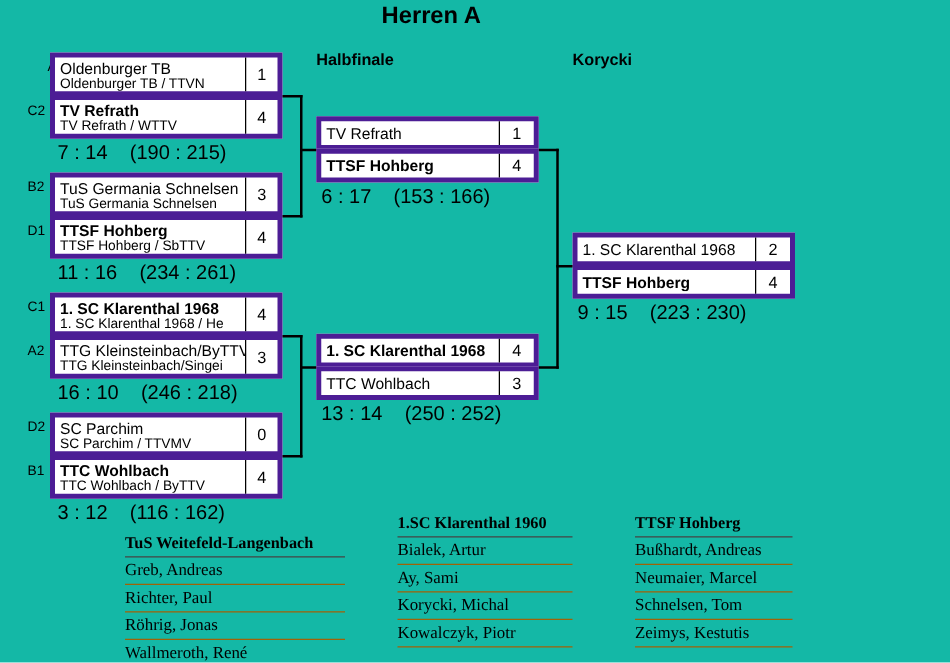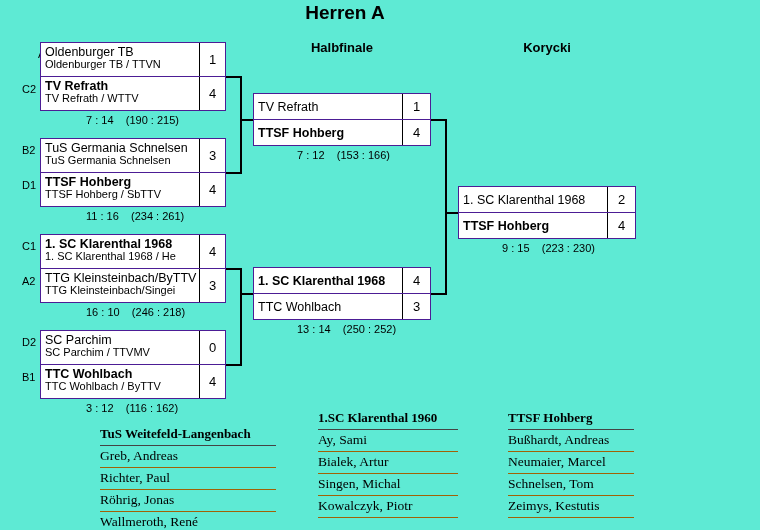--- a/index.html
+++ b/index.html
@@ -1,36 +1,36 @@
 <!DOCTYPE html>
 <html><head>
 <meta charset="utf-8">
 <style>
   * { margin:0; padding:0; box-sizing:border-box; }
   html,body { background:#fff; }
   body { font-family:"Liberation Sans", sans-serif; color:#000; }
-  .page { position:relative; width:760px; height:530px; background:#5eead4; overflow:hidden; }
+  .page { position:relative; width:760px; height:530px; background:#14b8a6; overflow:hidden; }
 
   .title { position:absolute; left:0; top:2px; width:690px; text-align:center;
            font-size:19px; font-weight:bold; }
-  .round-label { position:absolute; font-size:13px; font-weight:bold; text-align:center; }
+  .round-label { position:absolute; font-size:13px; font-weight:bold; text-align:left; }
 
   .seed { position:absolute; font-size:11px; }
 
   .match { position:absolute; }
-  .trow { display:flex; border:1px solid #4c1d95; background:#fff; }
+  .trow { display:flex; border:4px solid #4c1d95; background:#fff; }
   .trow + .trow { margin-top:-1px; }
   .r1 .trow { width:186px; height:35px; }
   .tinfo { flex:1; padding:2px 4px 0 4px; overflow:hidden; }
   .tname { font-size:12.5px; line-height:14px; white-space:nowrap; }
   .tname.bold { font-weight:bold; }
   .tsub { font-size:11px; line-height:11px; white-space:nowrap; }
   .tscore { width:26px; border-left:1px solid #000; display:flex; align-items:center;
             justify-content:center; font-size:13px; flex:none; }
-  .mresult { font-size:11px; padding:3px 0 0 6px; white-space:pre;margin-left:40px; }
+  .mresult { font-size:16px; padding:3px 0 0 6px; white-space:pre; }
 
   .sf .trow, .fin .trow { width:178px; height:27px; align-items:center; }
   .sf .tinfo, .fin .tinfo { padding:0 4px; }
   .sf .tscore, .fin .tscore { width:28px; align-self:stretch; }
   .sf .mresult, .fin .mresult { padding-left:4px; }
 
   .line { position:absolute; background:#000; }
 
   .roster { position:absolute; font-family:"Liberation Serif", serif; }
   .roster-header { font-weight:bold; font-size:13px; line-height:20px; height:22px;
@@ -134,21 +134,21 @@
         <div class="tname">TV Refrath</div>
       </div>
       <div class="tscore">1</div>
     </div>
     <div class="trow">
       <div class="tinfo">
         <div class="tname bold">TTSF Hohberg</div>
       </div>
       <div class="tscore">4</div>
     </div>
-    <div class="mresult">7 : 12    (153 : 166)</div>
+    <div class="mresult">6 : 17    (153 : 166)</div>
   </div>
 
   <div class="match sf" style="left:253px;top:267px">
     <div class="trow">
       <div class="tinfo">
         <div class="tname bold">1. SC Klarenthal 1968</div>
       </div>
       <div class="tscore">4</div>
     </div>
     <div class="trow">
@@ -192,23 +192,23 @@
   <div class="roster" style="left:100px;top:424px;width:176px">
     <div class="roster-header">TuS Weitefeld-Langenbach</div>
     <div class="roster-row">Greb, Andreas</div>
     <div class="roster-row">Richter, Paul</div>
     <div class="roster-row">Röhrig, Jonas</div>
     <div class="roster-row">Wallmeroth, René</div>
   </div>
 
   <div class="roster" style="left:318px;top:408px;width:140px">
     <div class="roster-header">1.SC Klarenthal 1960</div>
+    <div class="roster-row">Bialek, Artur</div>
     <div class="roster-row">Ay, Sami</div>
-    <div class="roster-row">Bialek, Artur</div>
-    <div class="roster-row">Singen, Michal</div>
+    <div class="roster-row">Korycki, Michal</div>
     <div class="roster-row">Kowalczyk, Piotr</div>
   </div>
 
   <div class="roster" style="left:508px;top:408px;width:126px">
     <div class="roster-header">TTSF Hohberg</div>
     <div class="roster-row">Bußhardt, Andreas</div>
     <div class="roster-row">Neumaier, Marcel</div>
     <div class="roster-row">Schnelsen, Tom</div>
     <div class="roster-row">Zeimys, Kestutis</div>
   </div>

